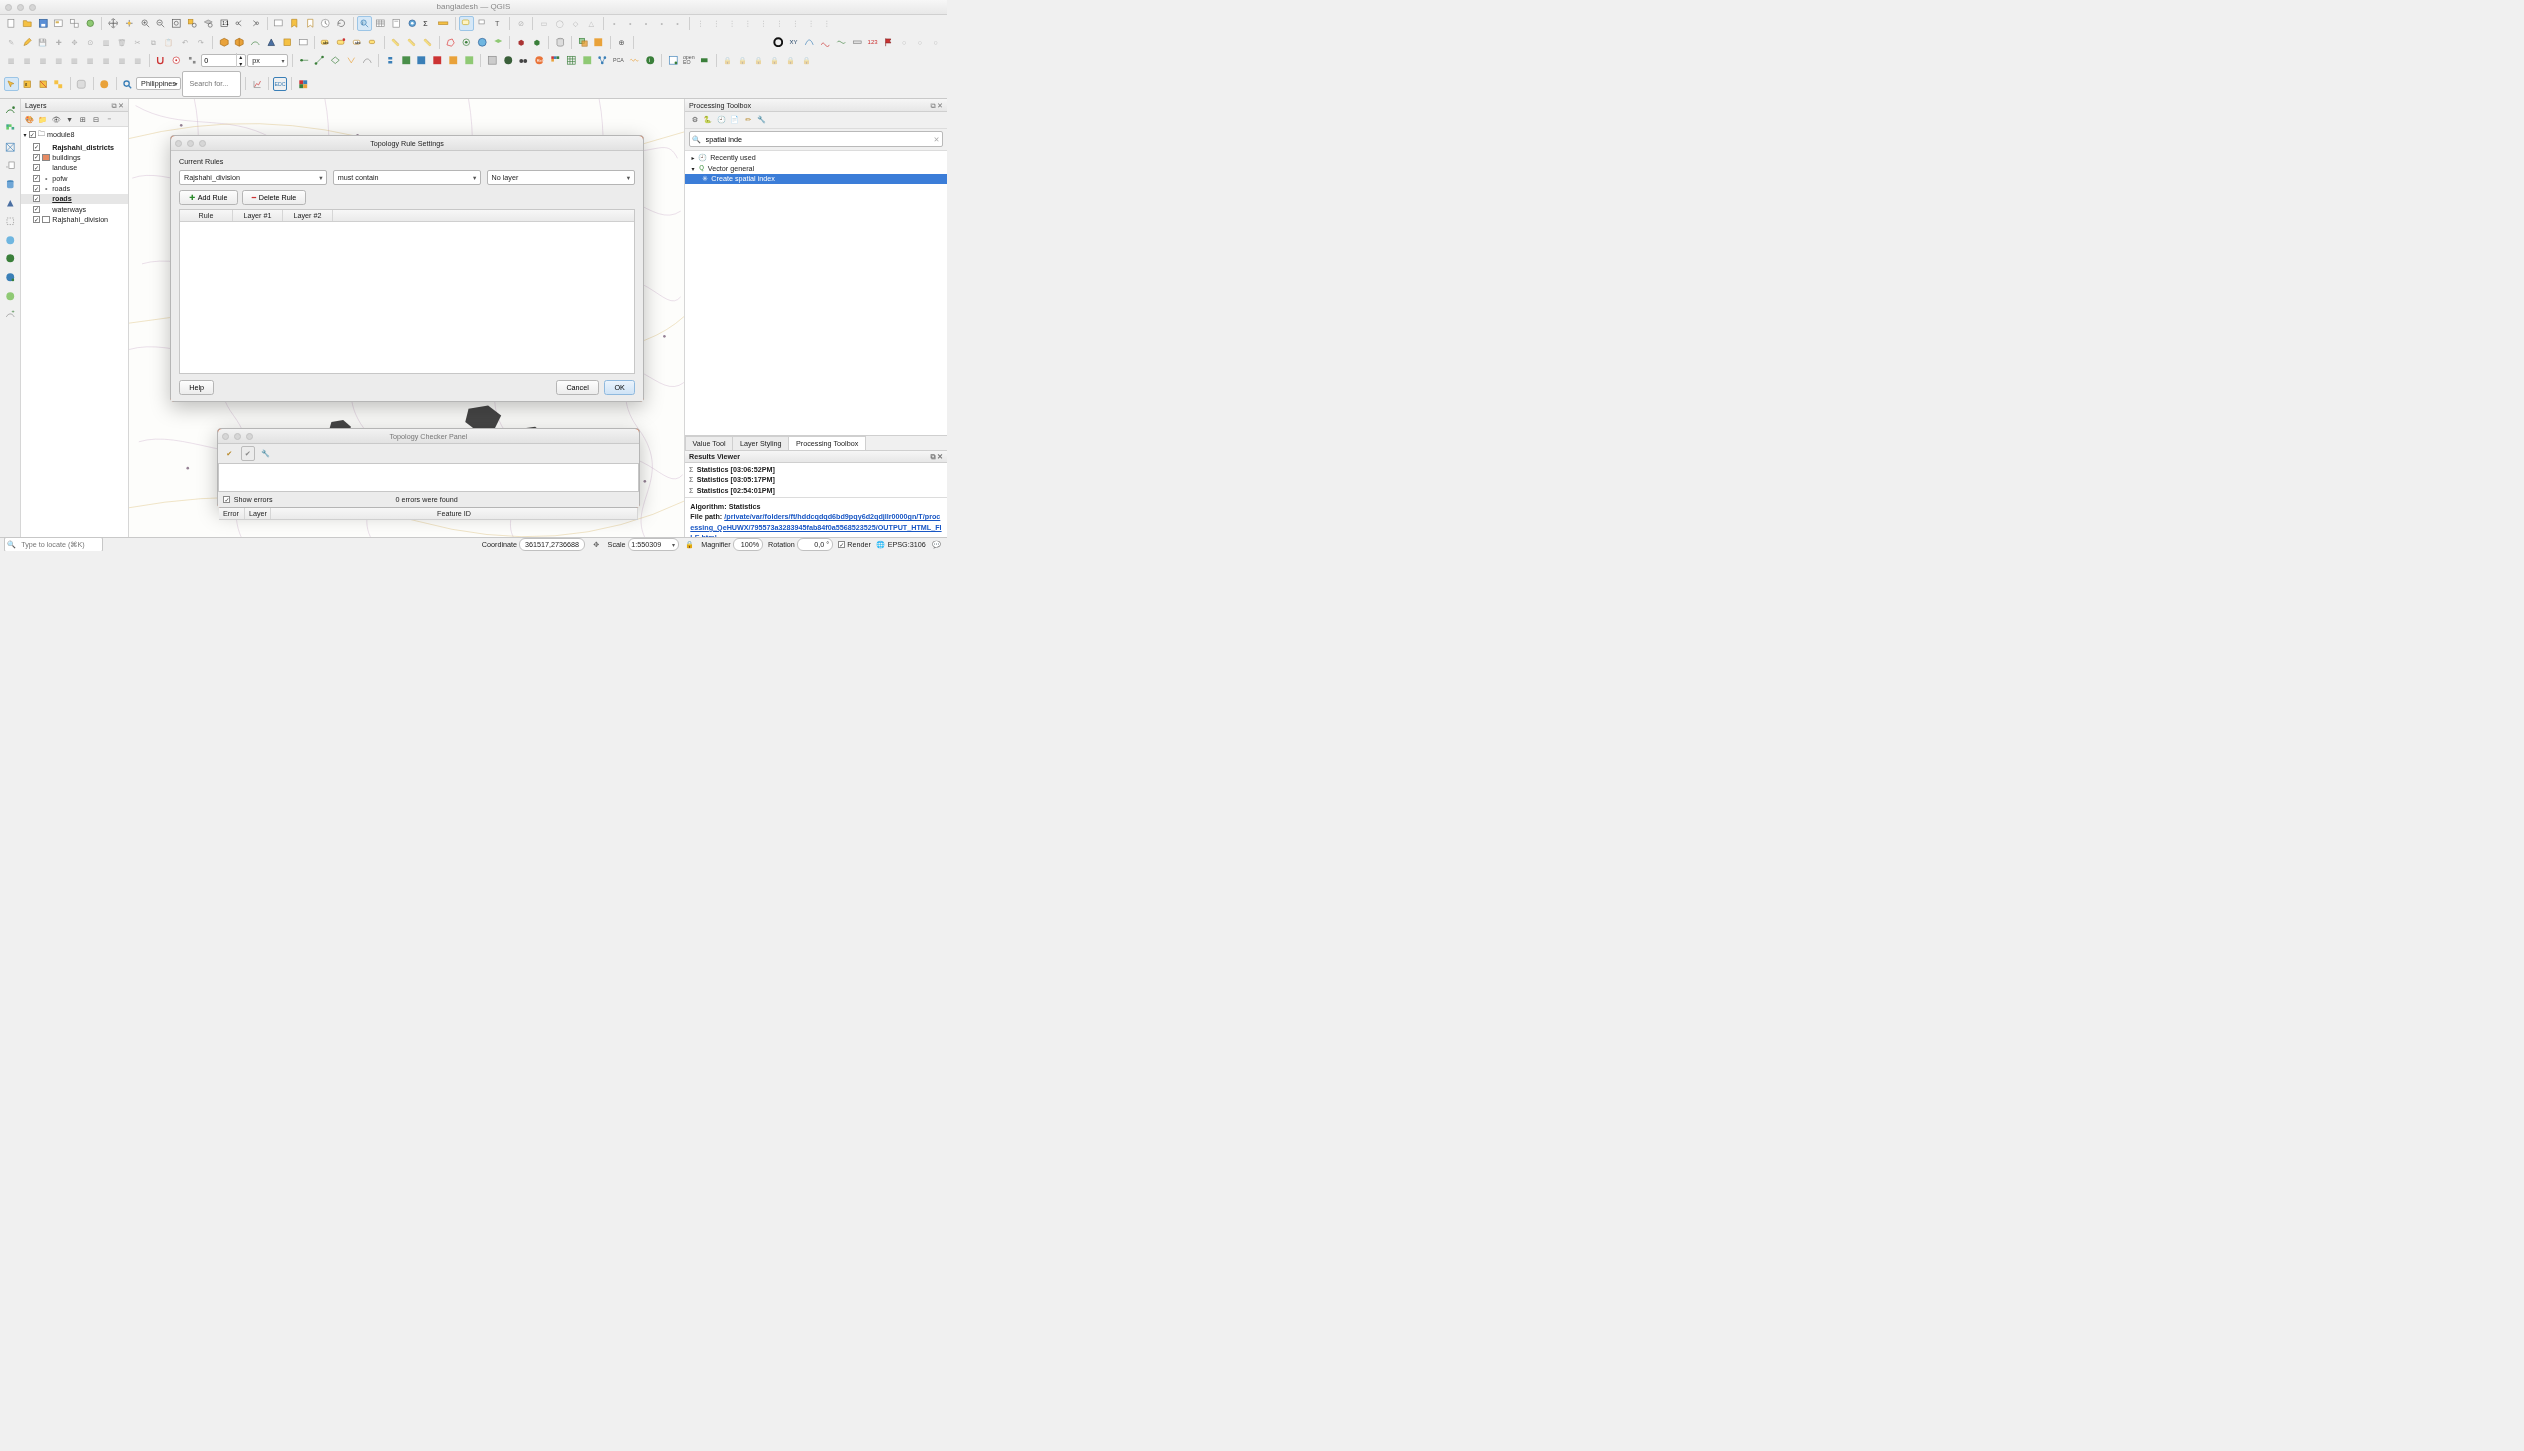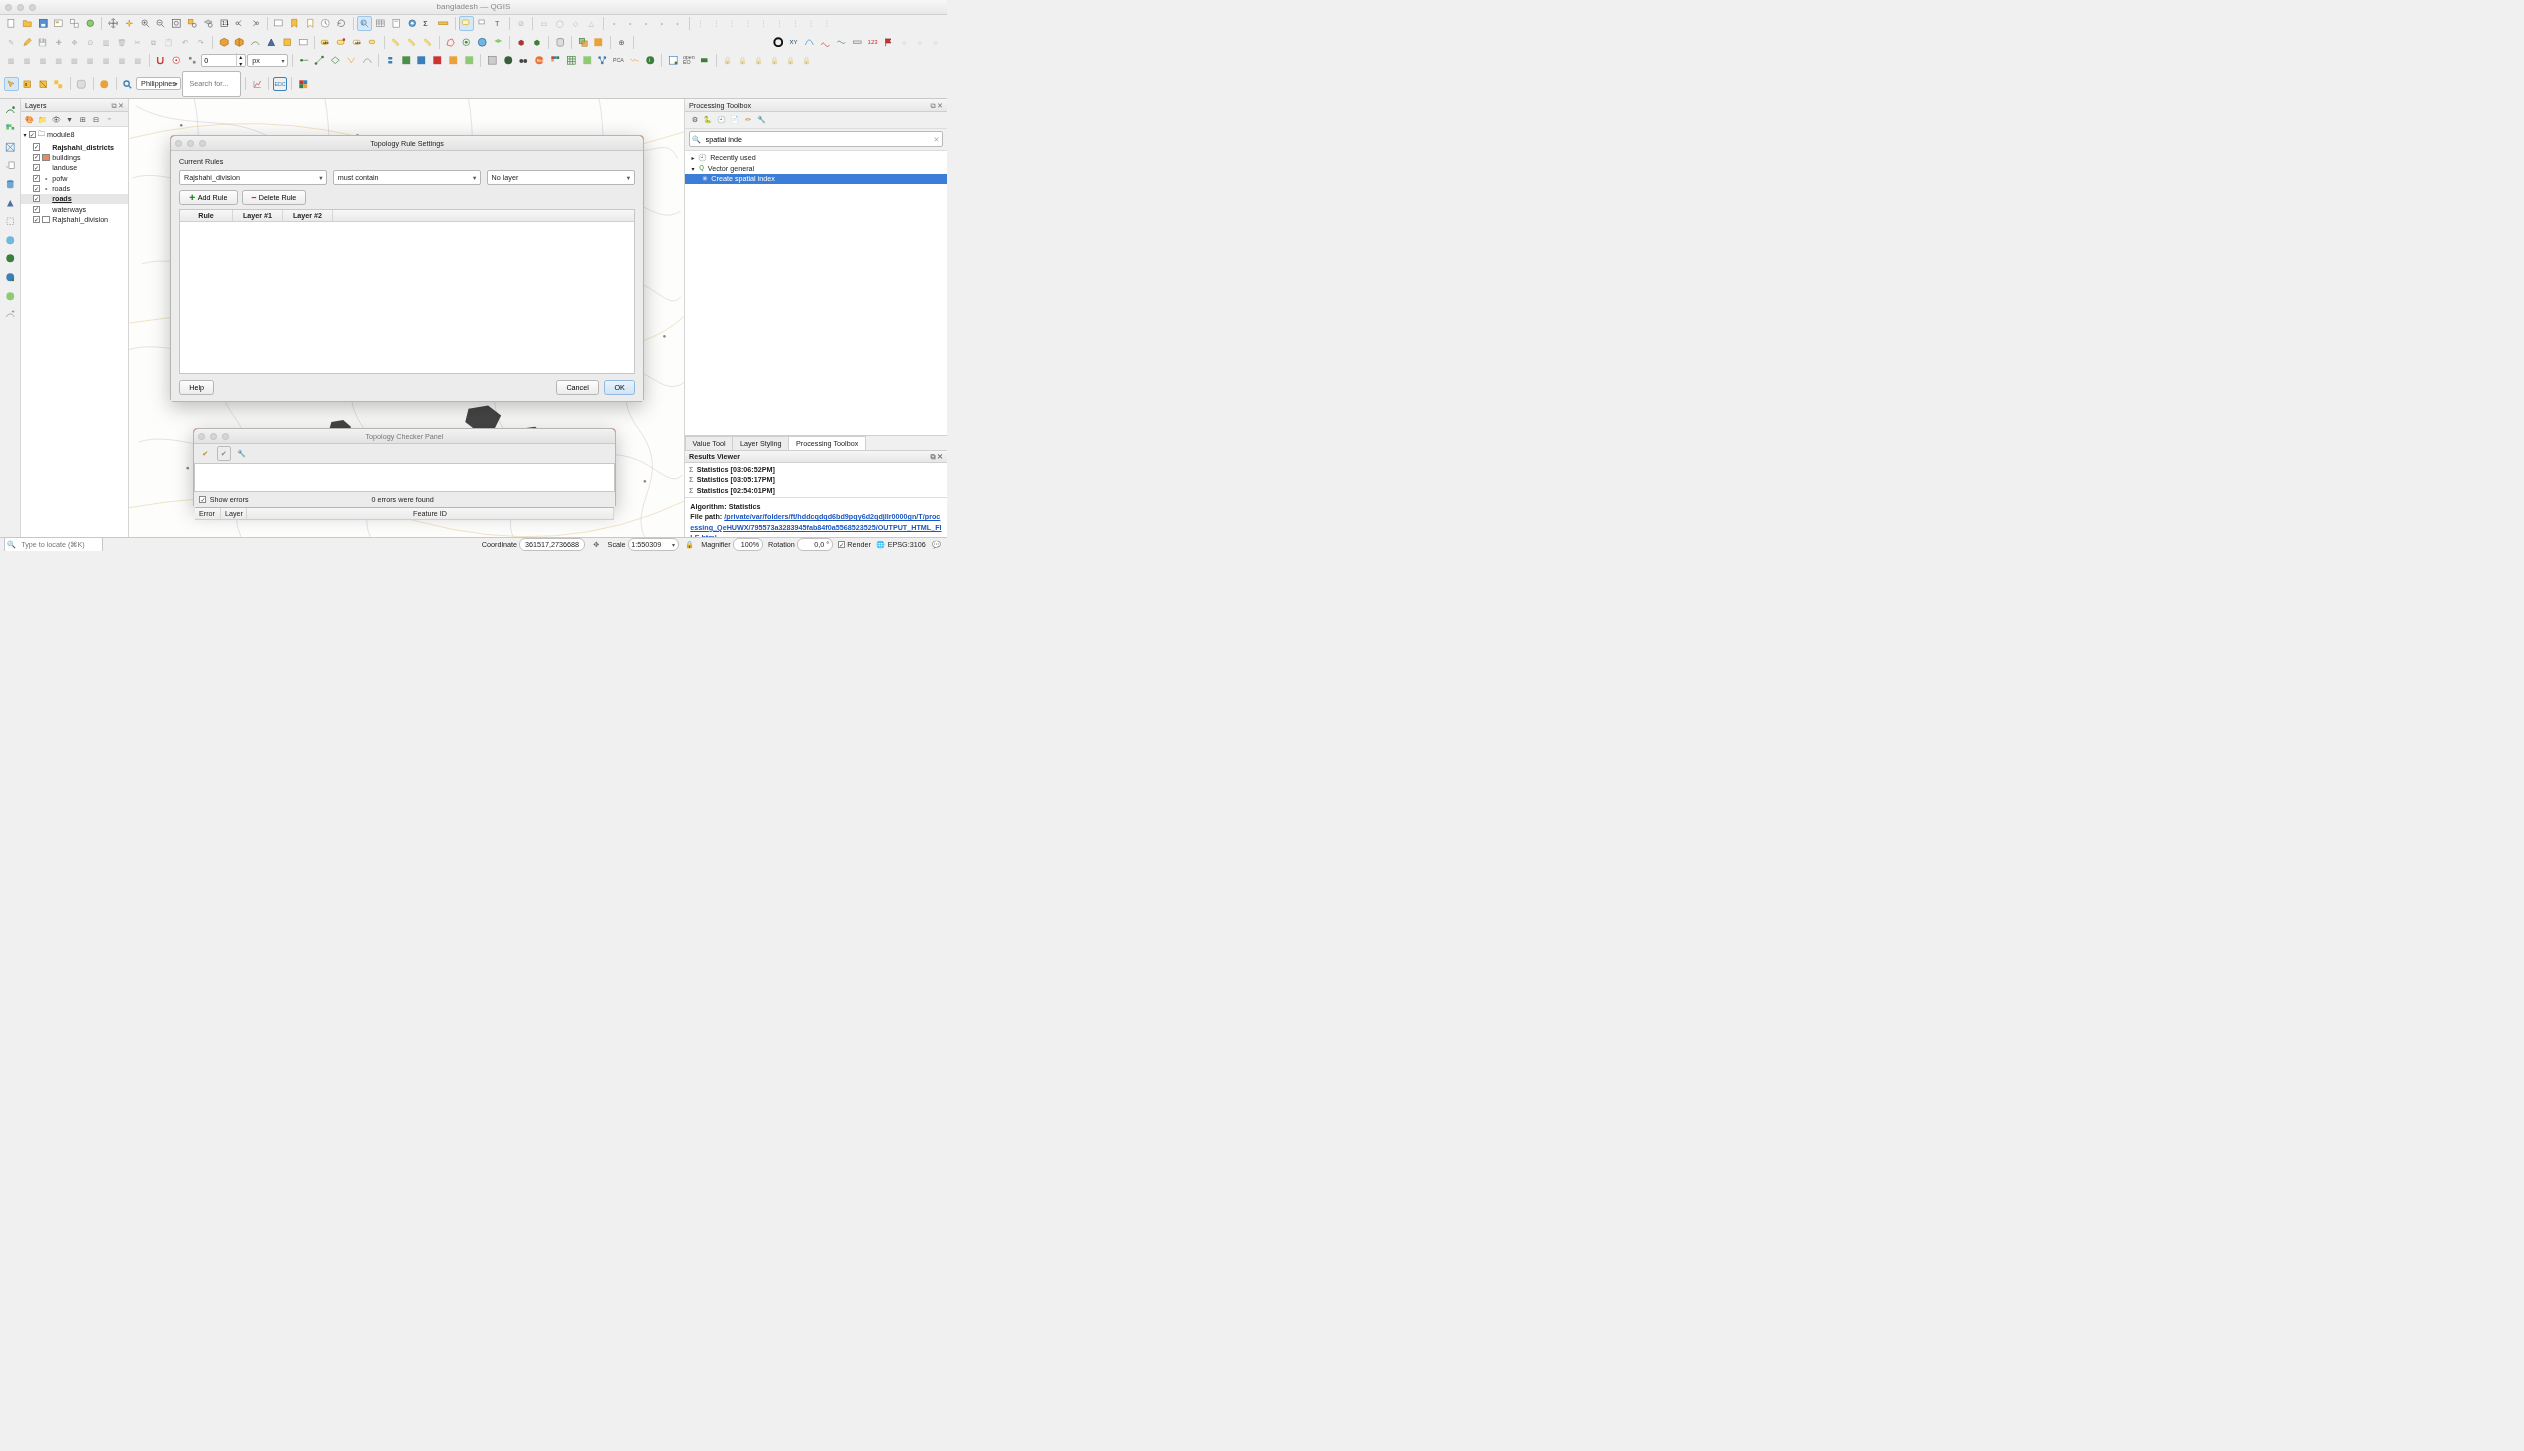--- a/index.html
+++ b/index.html
@@ -50,21 +50,21 @@
 .window{ position:absolute; background:#c2410c; border:0.7px solid #b5b5b5; border-radius:4px; box-shadow:0 5.3px 20px rgba(0,0,0,.25);}
 .window .wtitle{ height:14.5px; background:linear-gradient(#f2f2f2,#e2e2e2); border-bottom:0.7px solid #c9c9c9; display:flex; align-items:center; justify-content:center; position:relative; border-radius:4px 4px 0 0;}
 .window .wtitle .traffic{left:4px; top:3.3px;}
 .window .wbody{ padding:6.6px 8px; background:#ececec;}
 .qbtn{ height:14.5px; padding:0 9.2px; border:0.7px solid #b5b5b5; border-radius:2.6px; background:linear-gradient(#fdfdfd,#ececec); font-size:7.2px;}
 .qbtn.primary{ background:linear-gradient(#eaf3fc,#cfe3f6); border-color:#8fb9de;}
 .qbtn .ic{ margin-right:2.6px;}
 .dlg-select{ height:14.5px; border:0.7px solid #b5b5b5; border-radius:2px; background:#fff; padding:0 12px 0 4px; position:relative; display:flex; align-items:center;}
 .dlg-select::after{content:"▾"; position:absolute; right:4px; font-size:6.6px; color:#555;}
 .rules-table{ border:0.7px solid #c7c7c7; background:#fff; height:165px; margin-top:4px;}
-.rules-table .hdr{ display:flex; background:linear-gradient(#f7f7f7,#eaeaea); border-bottom:0.7px solid #cfcfcf;font-weight:bold;}
+.rules-table .hdr{ display:flex; background:linear-gradient(#f7f7f7,#eaeaea); border-bottom:0.7px solid #cfcfcf;}
 .rules-table .hdr div{ padding:1.3px 5.3px; border-right:0.7px solid #d6d6d6; font-size:7.2px;}
 
 .topochk{ position:absolute;}
 .topochk .tcbody{ background:#ececec;}
 .topochk .tc-toolbar{ display:flex; gap:4px; padding:2.6px 4px;}
 .topochk .tclist{ background:#fff; border:0.7px solid #c7c7c7; height:29px;}
 .topochk .tclist .hdr{ display:flex; background:linear-gradient(#f7f7f7,#eaeaea); border-bottom:0.7px solid #cfcfcf;margin-top:44px;}
 .topochk .tclist .hdr div{ padding:0.7px 4px; border-right:0.7px solid #d6d6d6; font-size:7.2px;}
 .topochk .tcfoot{ display:flex; align-items:center; justify-content:space-between; padding:2.6px 5.3px;}
 
@@ -941,21 +941,21 @@
           <div style="display:flex; justify-content:space-between; margin-top:6.6px;">
             <button class="qbtn">Help</button>
             <div style="display:flex; gap:5.3px;">
               <button class="qbtn">Cancel</button>
               <button class="qbtn primary">OK</button>
             </div>
           </div>
         </div>
       </div>
 
-      <div class="window topochk" style="left:64px; top:329px; width:423px;">
+      <div class="window topochk" style="left:88px; top:329px; width:423px;">
         <div class="wtitle">
           <div class="traffic">
               <span></span>
               <span></span>
               <span></span>
             </div>
           <span style="font-size:7.2px;color:#777;">Topology Checker Panel</span>
         </div>
         <div class="tcbody">
           <div class="tc-toolbar">

